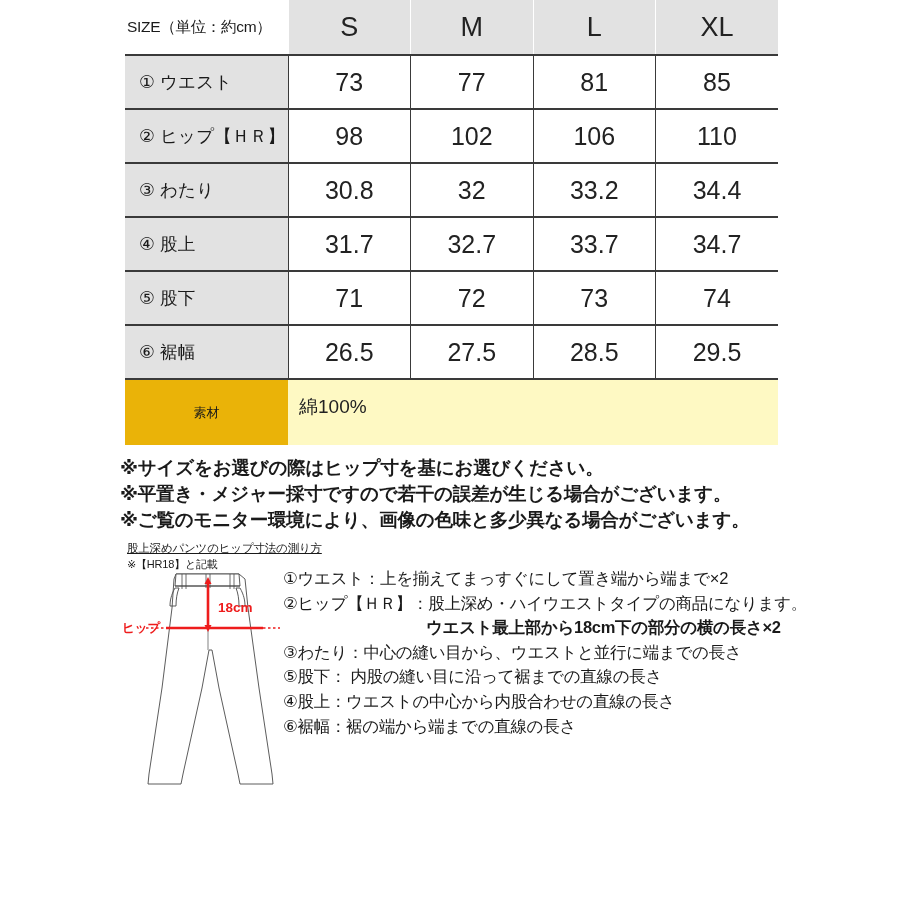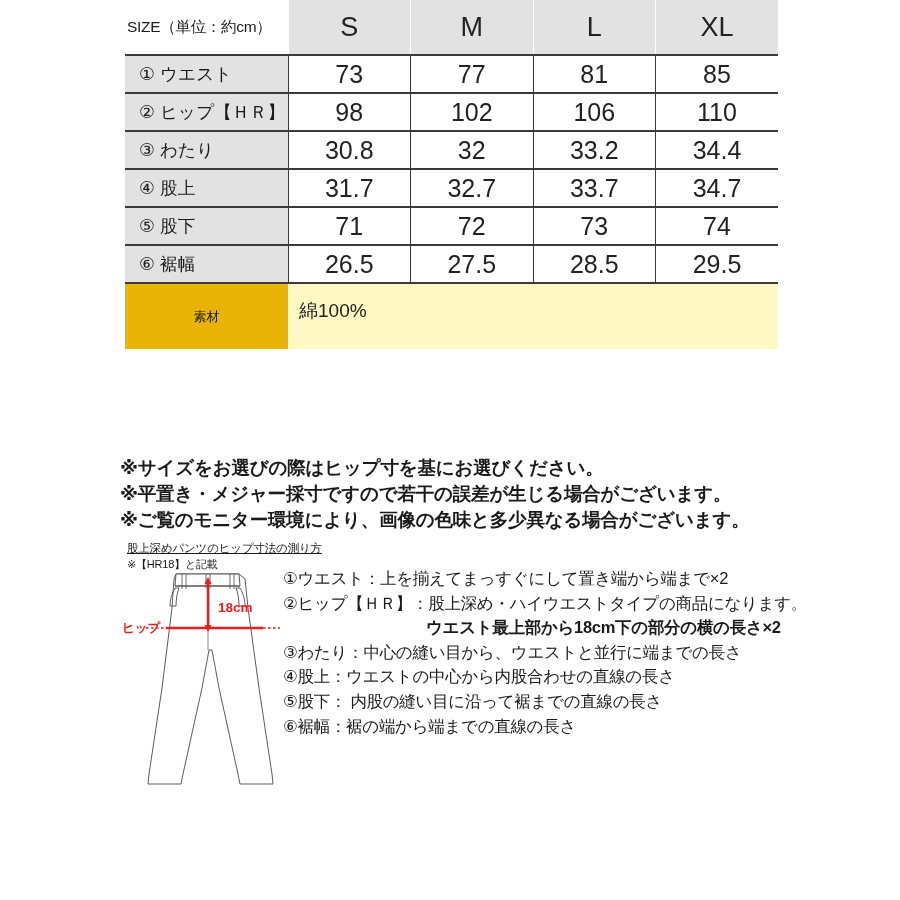--- a/index.html
+++ b/index.html
@@ -49,21 +49,21 @@
   }
   .hdr-size {
     background: #e2e2e2;
     font-size: 27px;
     color: #222;
     border-left: 1.5px solid #ffffff;
   }
   .hdr-size:first-of-type { border-left: none; }
 
   
-  .data-row { height: 38px; }
+  .data-row { height: 54px; }
   .row-label {
     background: #e2e2e2;
     text-align: left !important;
     padding-left: 14px !important;
     font-size: 17.5px;
     font-weight: bold;
     color: #1a1a1a;
     letter-spacing: 0.2px;
   }
   .row-val {
@@ -273,16 +273,16 @@
 
   <text x="98" y="44" font-family="'Liberation Sans', sans-serif" font-size="13.5" font-weight="bold" fill="#ee1c1c">18cm</text>
   <text x="2" y="64" font-family="'Liberation Sans', sans-serif" font-size="12.5" font-weight="bold" fill="#ee1c1c">ヒップ</text>
 </svg>
 
 <div id="measure-list">
   <div class="m-line">①ウエスト：上を揃えてまっすぐにして置き端から端まで×2</div>
   <div class="m-line">②ヒップ【ＨＲ】：股上深め・ハイウエストタイプの商品になります。</div>
   <div class="m-line indented">ウエスト最上部から18cm下の部分の横の長さ×2</div>
   <div class="m-line">③わたり：中心の縫い目から、ウエストと並行に端までの長さ</div>
+  <div class="m-line">⑤股下： 内股の縫い目に沿って裾までの直線の長さ</div>
   <div class="m-line">④股上：ウエストの中心から内股合わせの直線の長さ</div>
-  <div class="m-line">⑤股下： 内股の縫い目に沿って裾までの直線の長さ</div>
   <div class="m-line">⑥裾幅：裾の端から端までの直線の長さ</div>
 </div>
 
 </body></html>

